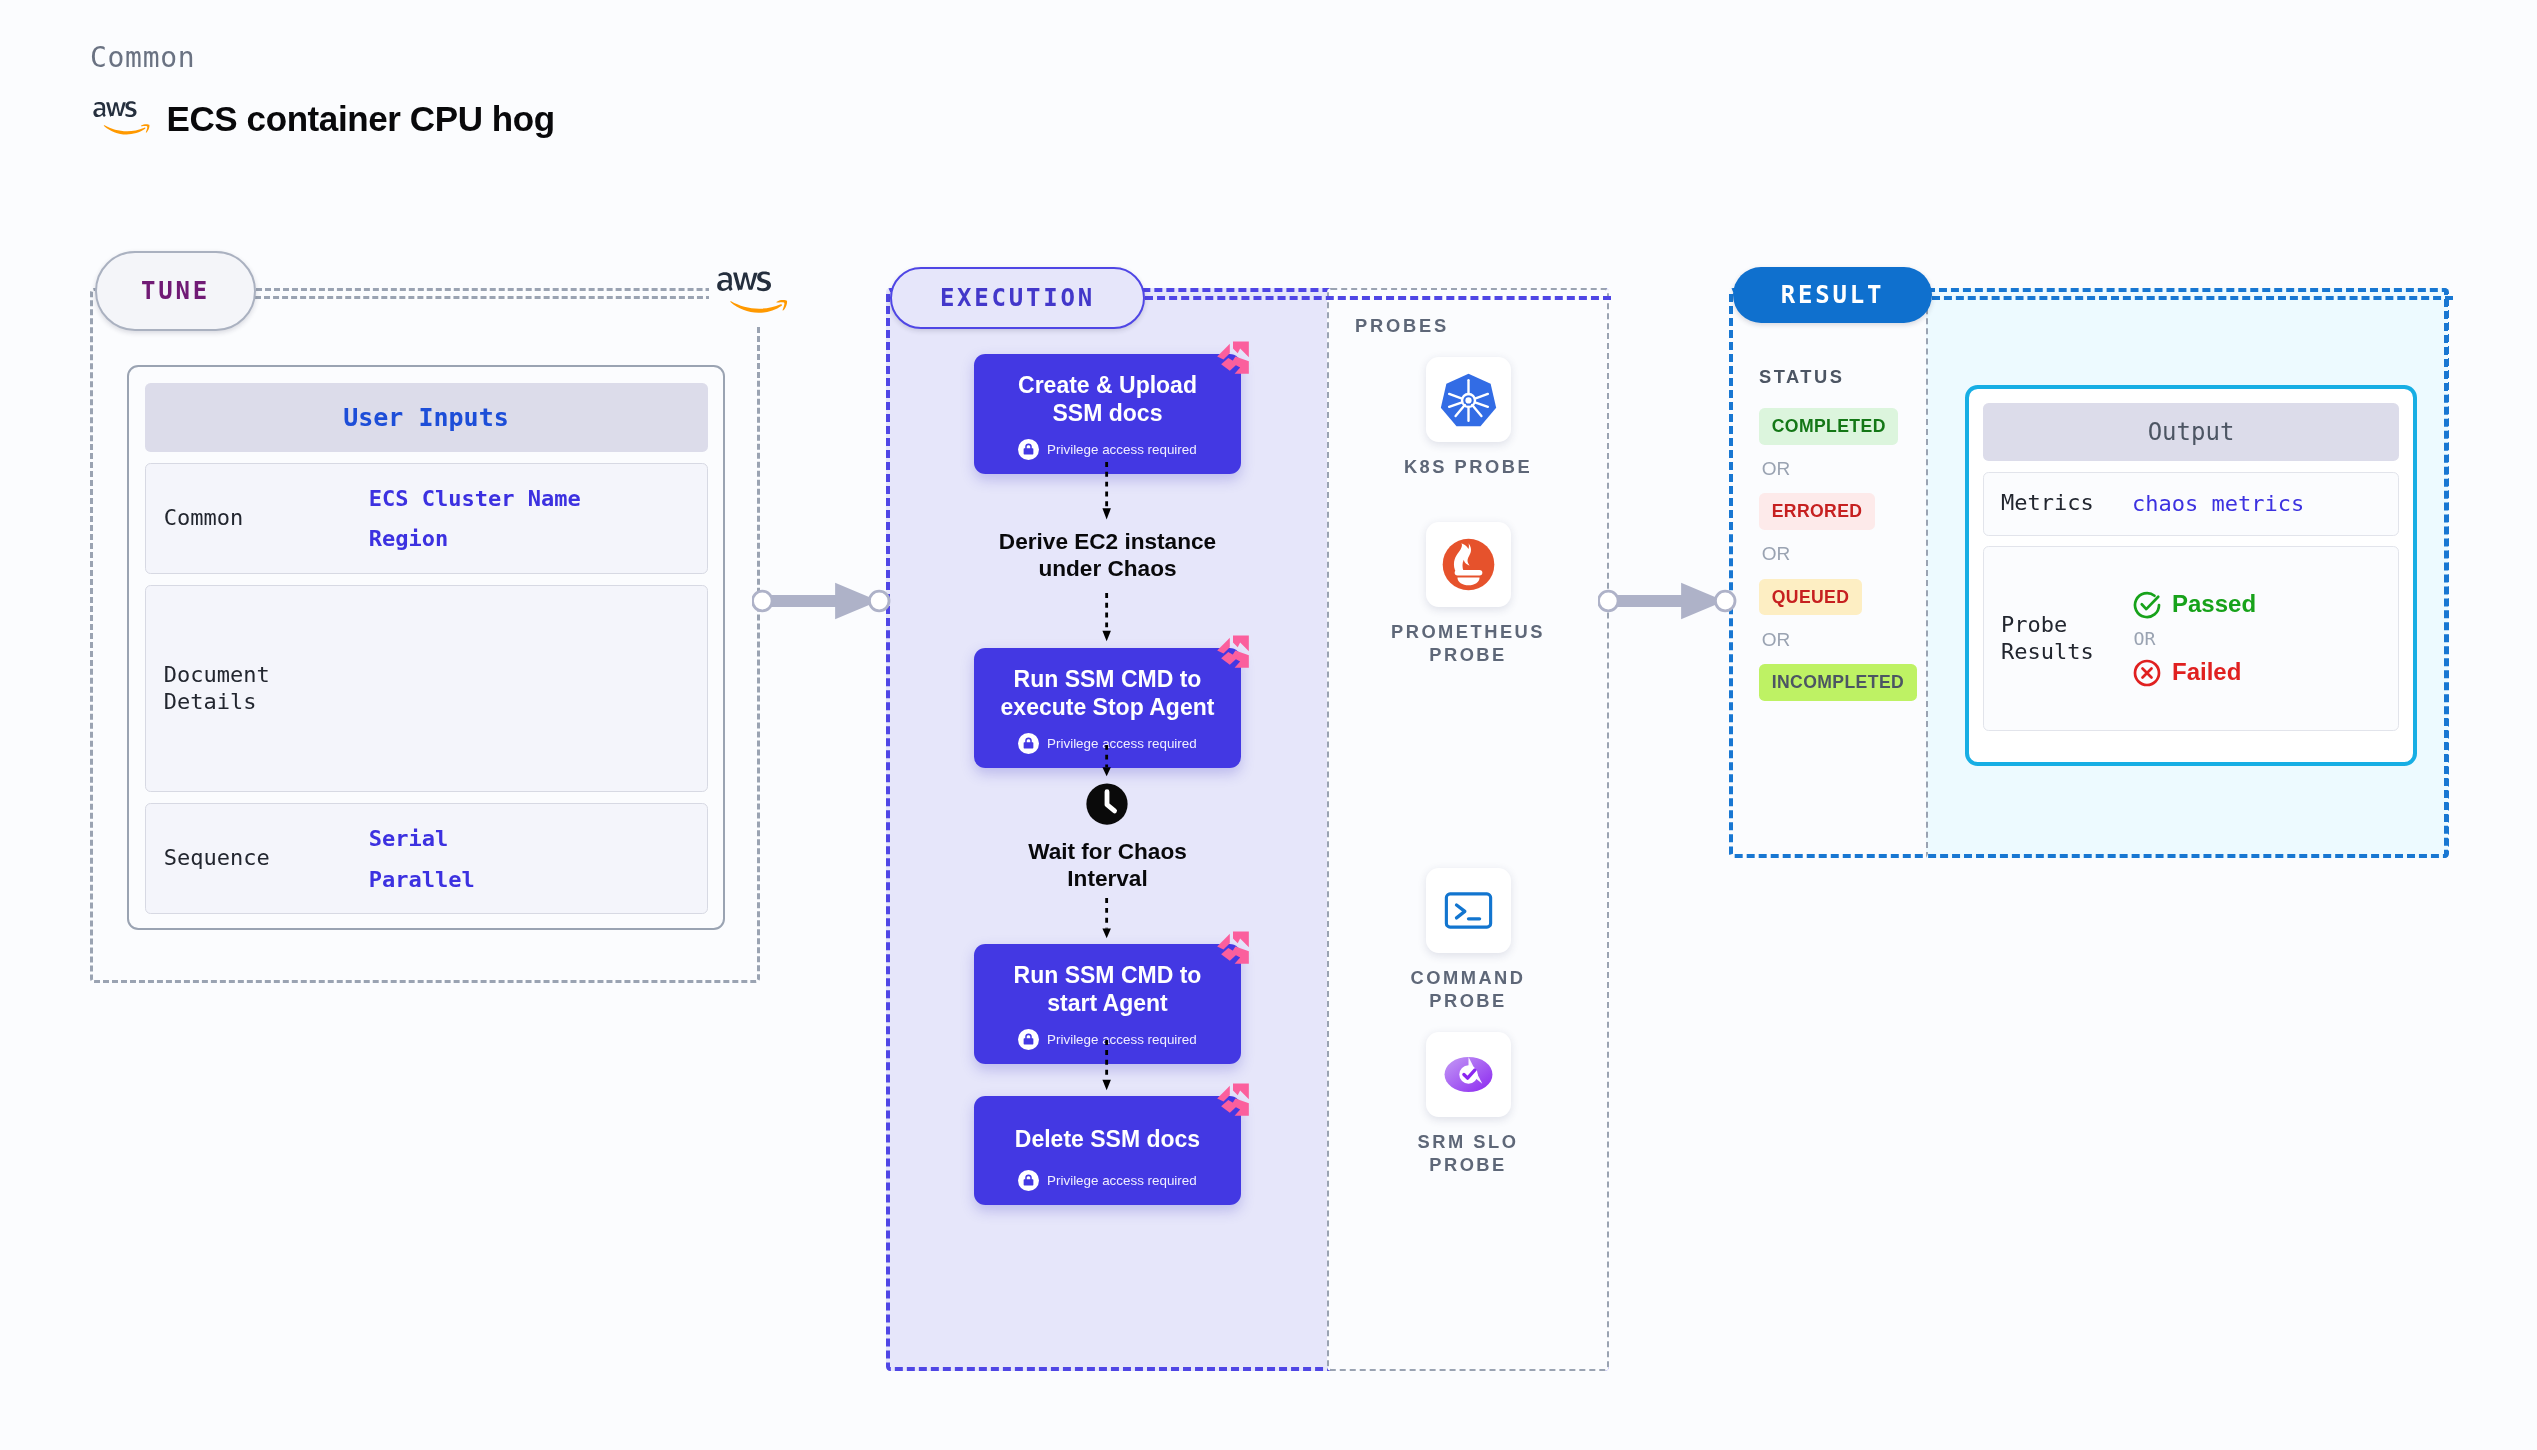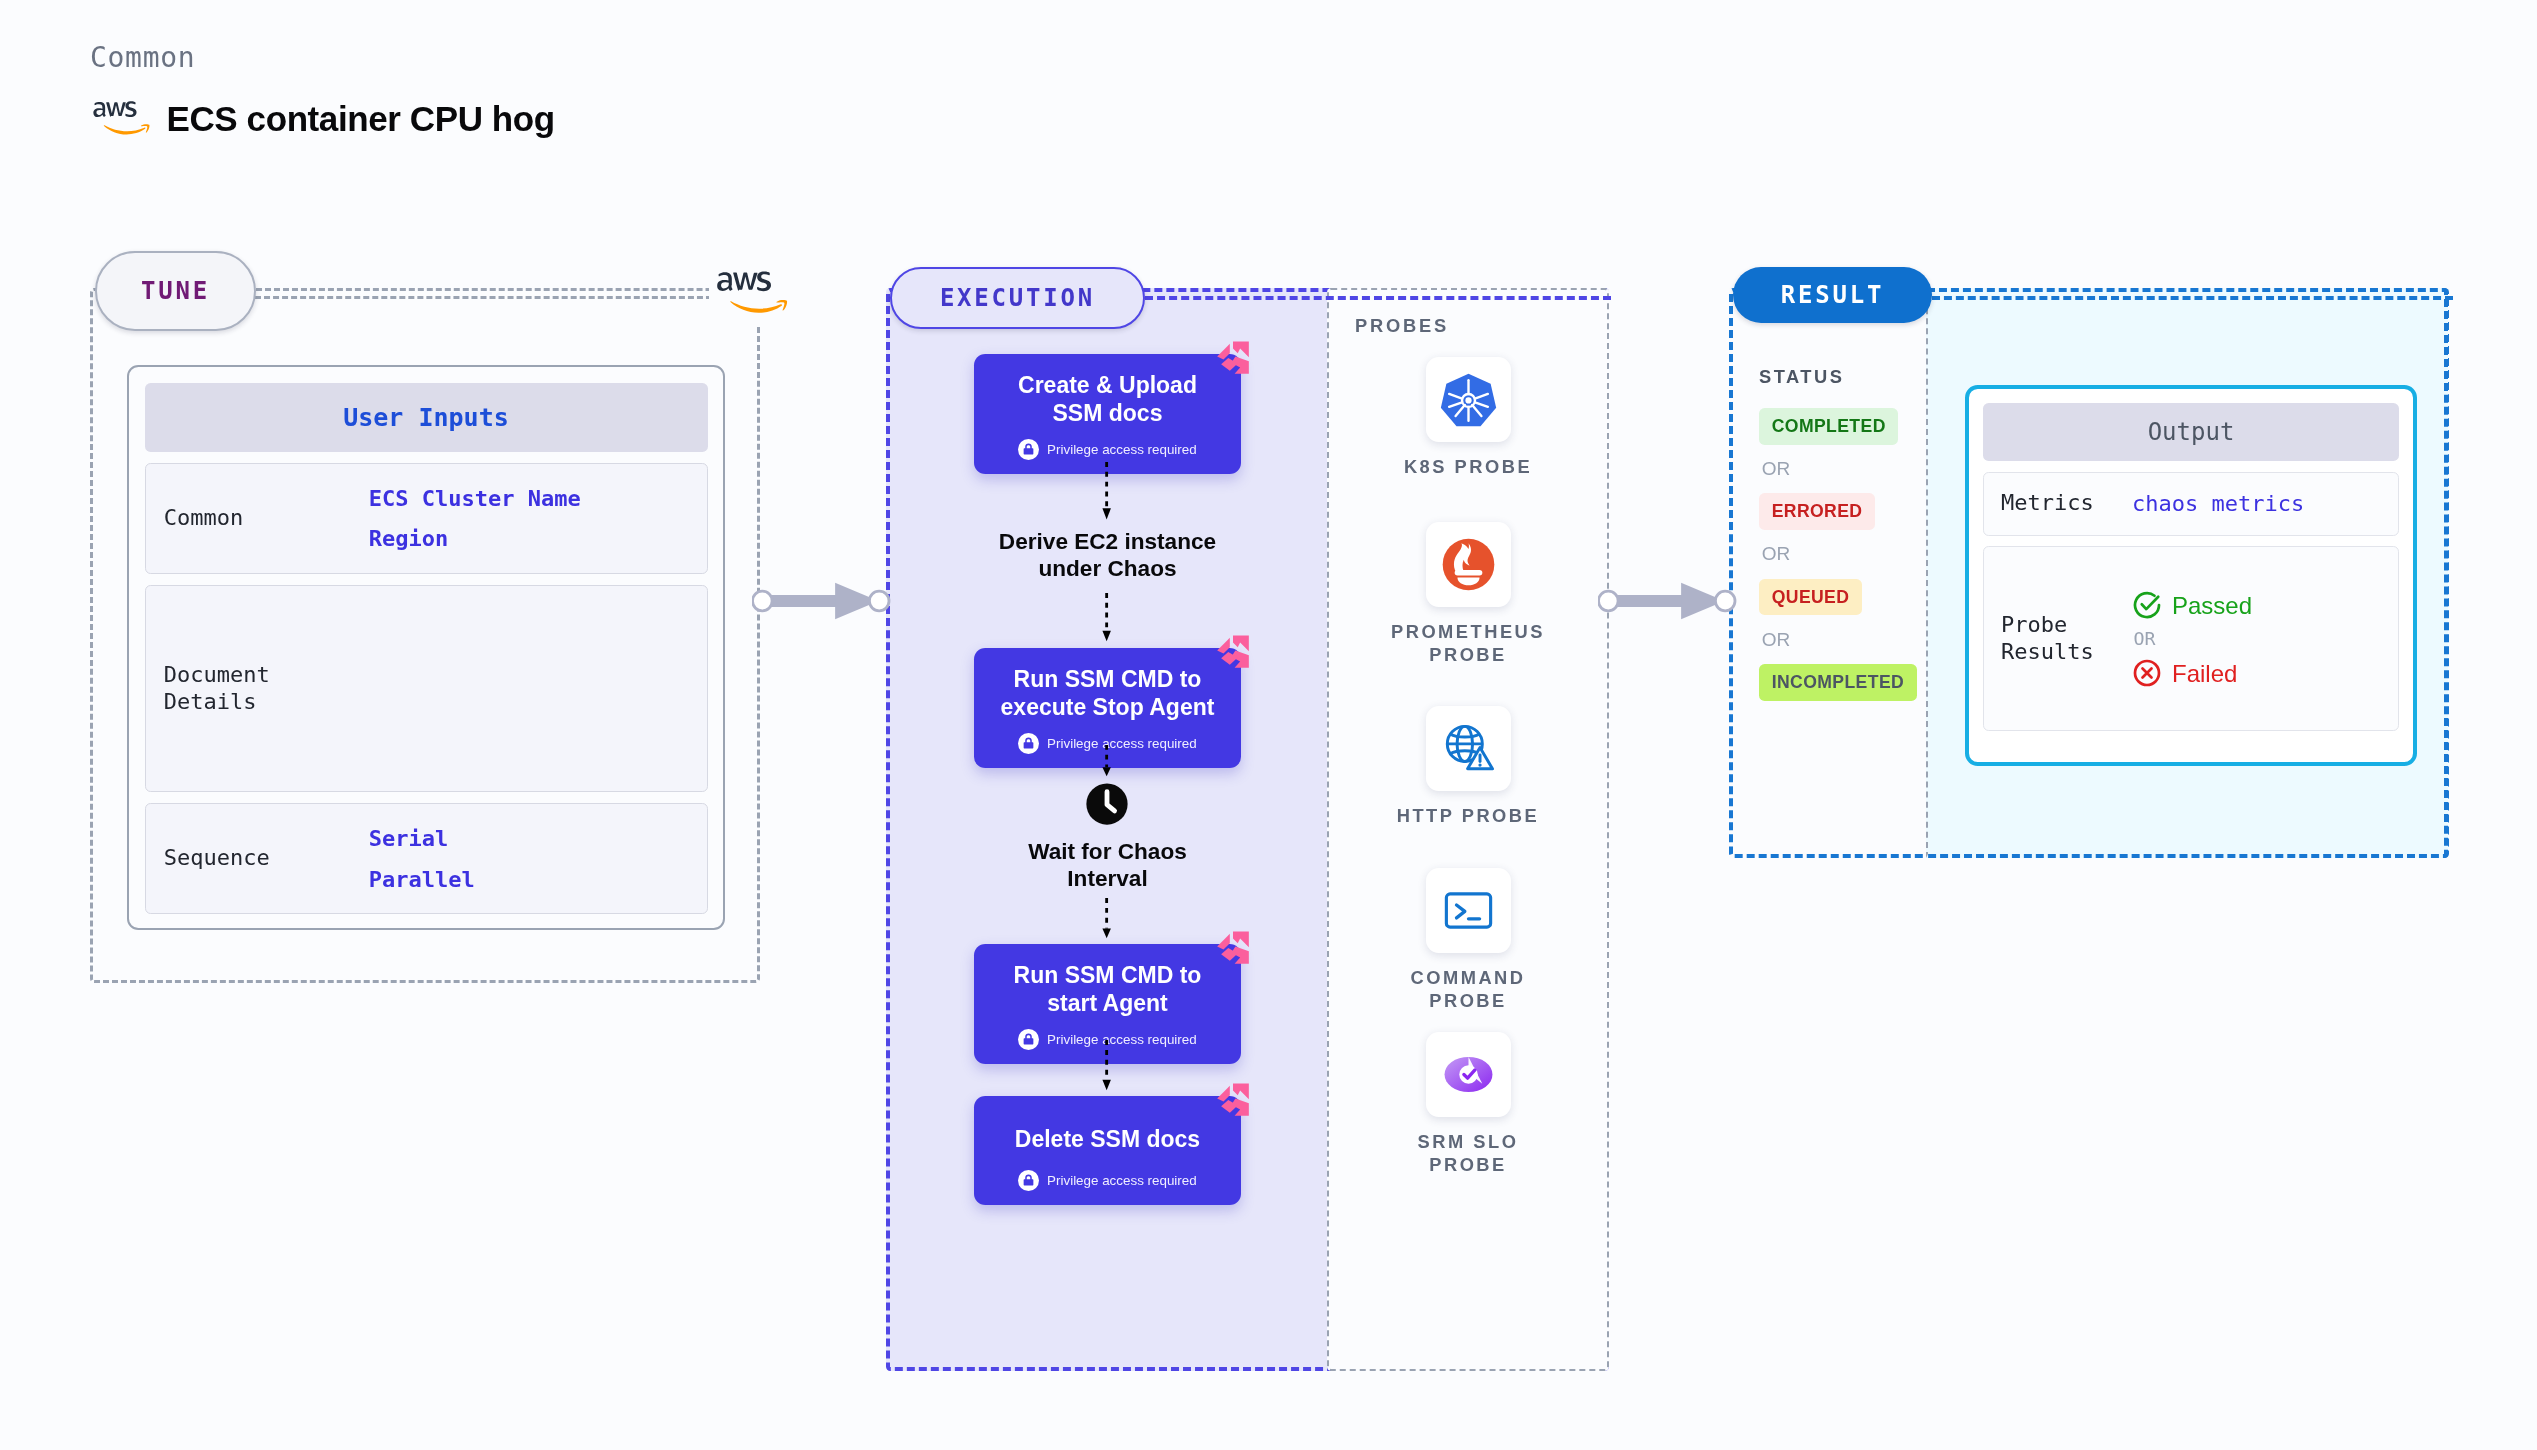--- a/index.html
+++ b/index.html
@@ -419,24 +419,24 @@
   }
   .r-metrics { height: 64px; }
   .r-probe   { height: 185px; }
   .probe-res-col {
     display: flex;
     flex-direction: column;
     align-items: flex-start;
   }
   .res-line {
     display: flex;
-    align-items: flex-end;
+    align-items: flex-start;
     gap: 10px;
     font-size: 24px;
-    font-weight: normal;
+    font-weight: bold;
   }
   .res-pass { color: #17a21a; }
   .res-fail { color: #e02020; }
   .res-or {
     font-family: "DejaVu Sans Mono", monospace;
     font-size: 18.3px;
     color: #9aa3b2;
     padding: 8.5px 1.4px;
   }
   .res-icon { width: 30px; height: 30px; flex-shrink: 0; }
@@ -663,39 +663,20 @@
         <rect x="17" y="38" width="30" height="6" rx="3" fill="#ffffff"></rect>
         <path fill="#ffffff" d="M20 46h24c0 5-5.4 8.5-12 8.5S20 51 20 46z"></path>
       </svg>
     </div>
     <div class="probe-label">
       <div>PROMETHEUS</div>
       <div>PROBE</div>
     </div>
   </div>
 
-  <div class="probe-item" id="p3">
-    <div class="probe-tile">
-      <svg width="59" height="59" viewBox="0 0 64 64">
-        <g fill="none" stroke="#1275cf" stroke-width="3.2">
-          <circle cx="28" cy="27" r="19"></circle>
-          <ellipse cx="28" cy="27" rx="8.4" ry="19"></ellipse>
-          <line x1="9" y1="27" x2="47" y2="27"></line>
-          <path d="M12.5 16.5 C19 20.5 37 20.5 43.5 16.5"></path>
-          <path d="M12.5 37.5 C19 33.5 37 33.5 43.5 37.5"></path>
-        </g>
-        <path fill="#ffffff" stroke="#1275cf" stroke-width="3.2" stroke-linejoin="round" d="M44.5 31 L58 54 L31 54 Z"></path>
-        <line x1="44.5" y1="39" x2="44.5" y2="46" stroke="#1275cf" stroke-width="3.2" stroke-linecap="round"></line>
-        <circle cx="44.5" cy="50" r="1.8" fill="#1275cf"></circle>
-      </svg>
-    </div>
-    <div class="probe-label">
-      <div>HTTP  PROBE</div>
-    </div>
-  </div>
 
   <div class="probe-item" id="p4">
     <div class="probe-tile">
       <svg width="59" height="59" viewBox="0 0 64 64">
         <rect x="8" y="14" width="48" height="36" rx="4" fill="none" stroke="#1275cf" stroke-width="3.4"></rect>
         <path d="M19 26 L28 33 L19 40" fill="none" stroke="#1275cf" stroke-width="3.6" stroke-linecap="round" stroke-linejoin="round"></path>
         <line x1="32" y1="41" x2="44" y2="41" stroke="#1275cf" stroke-width="3.6" stroke-linecap="round"></line>
       </svg>
     </div>
     <div class="probe-label">

